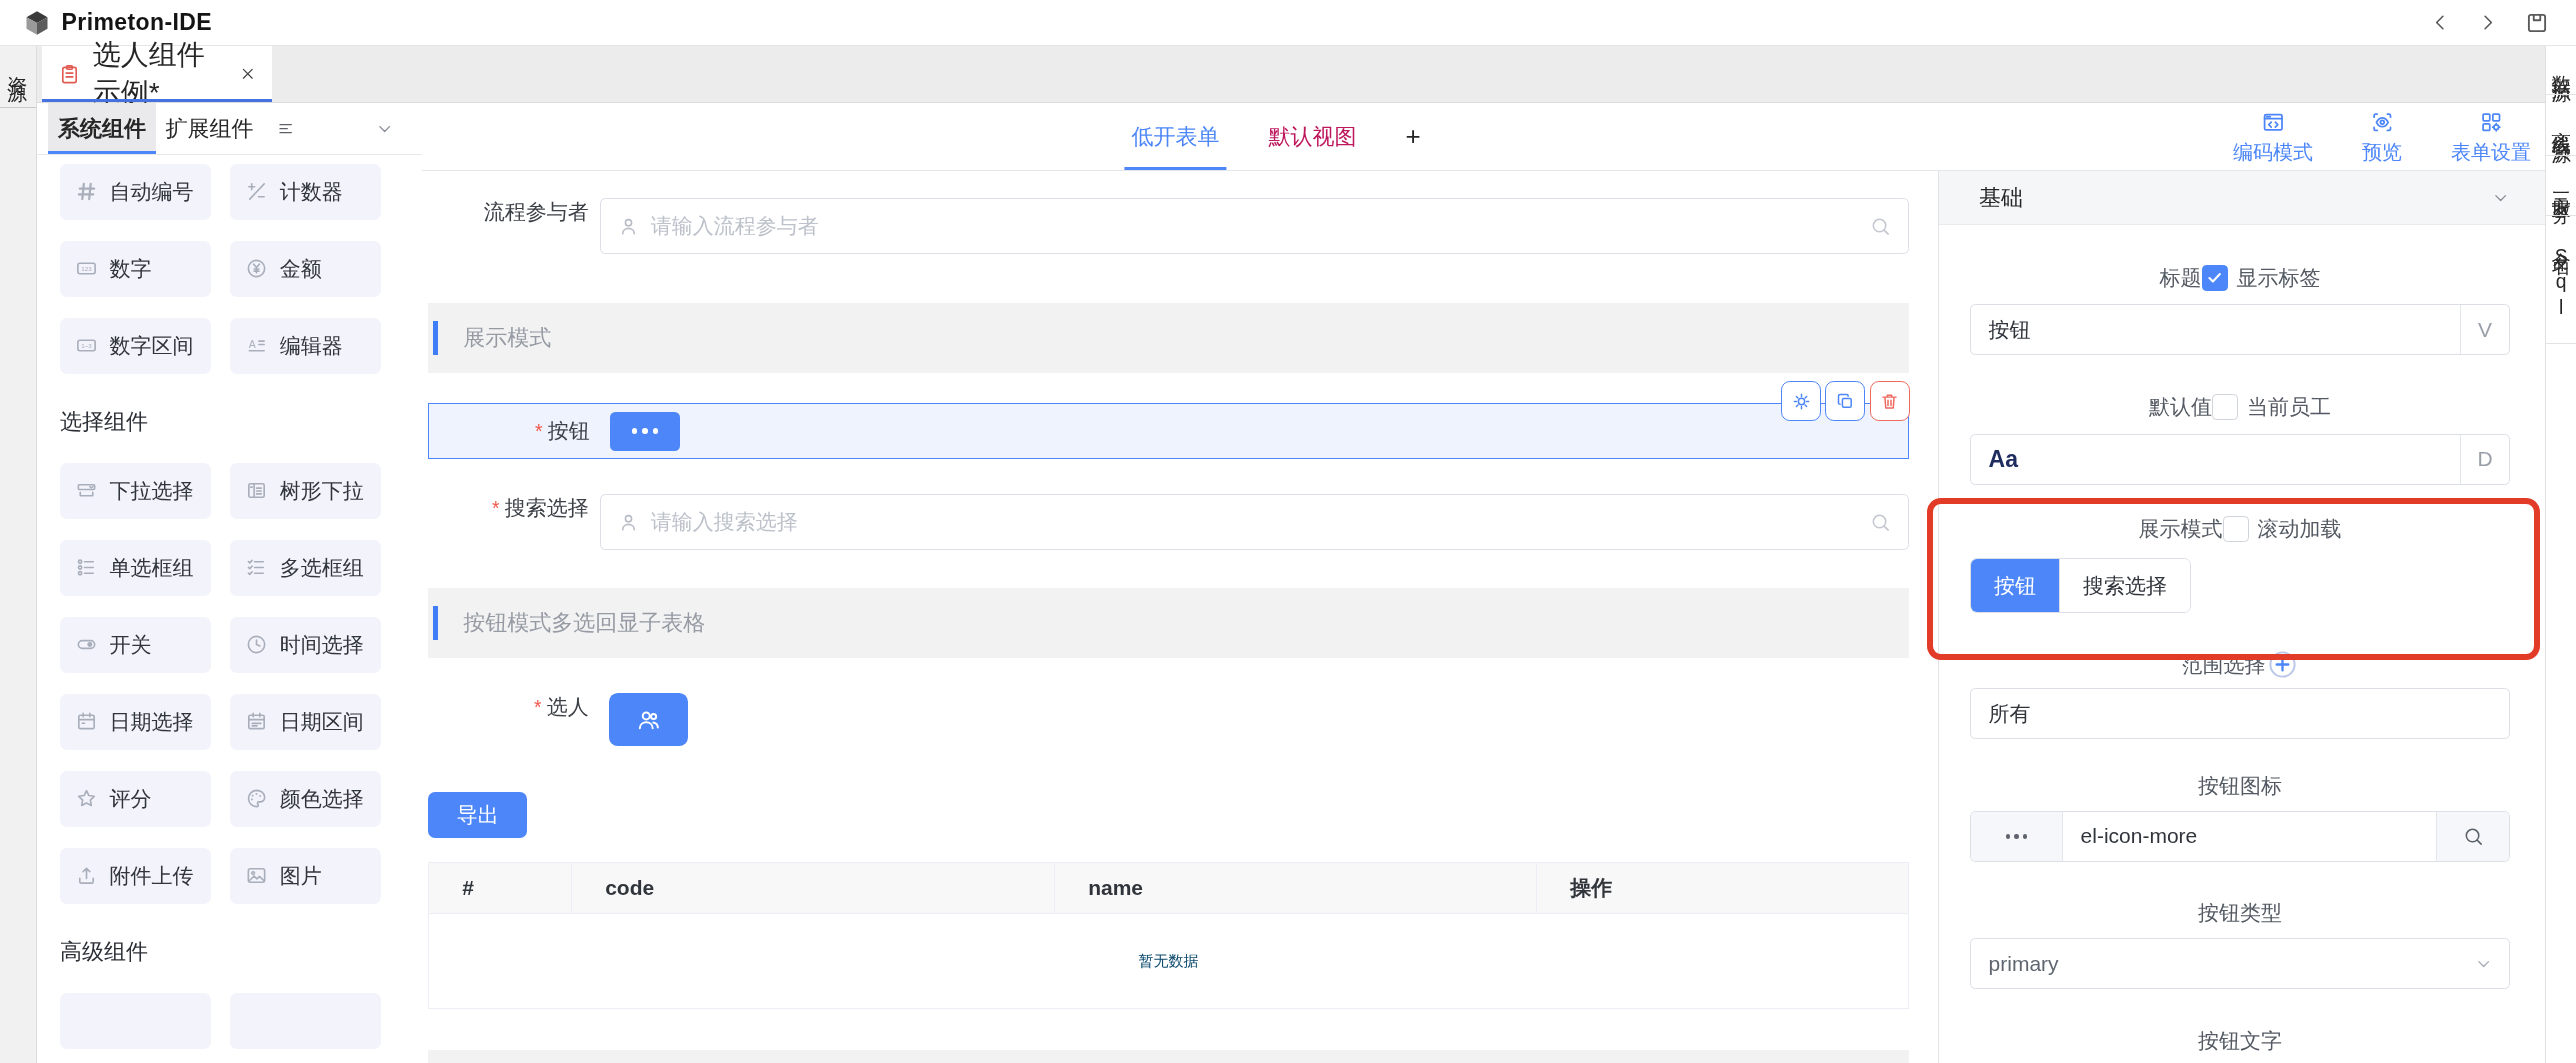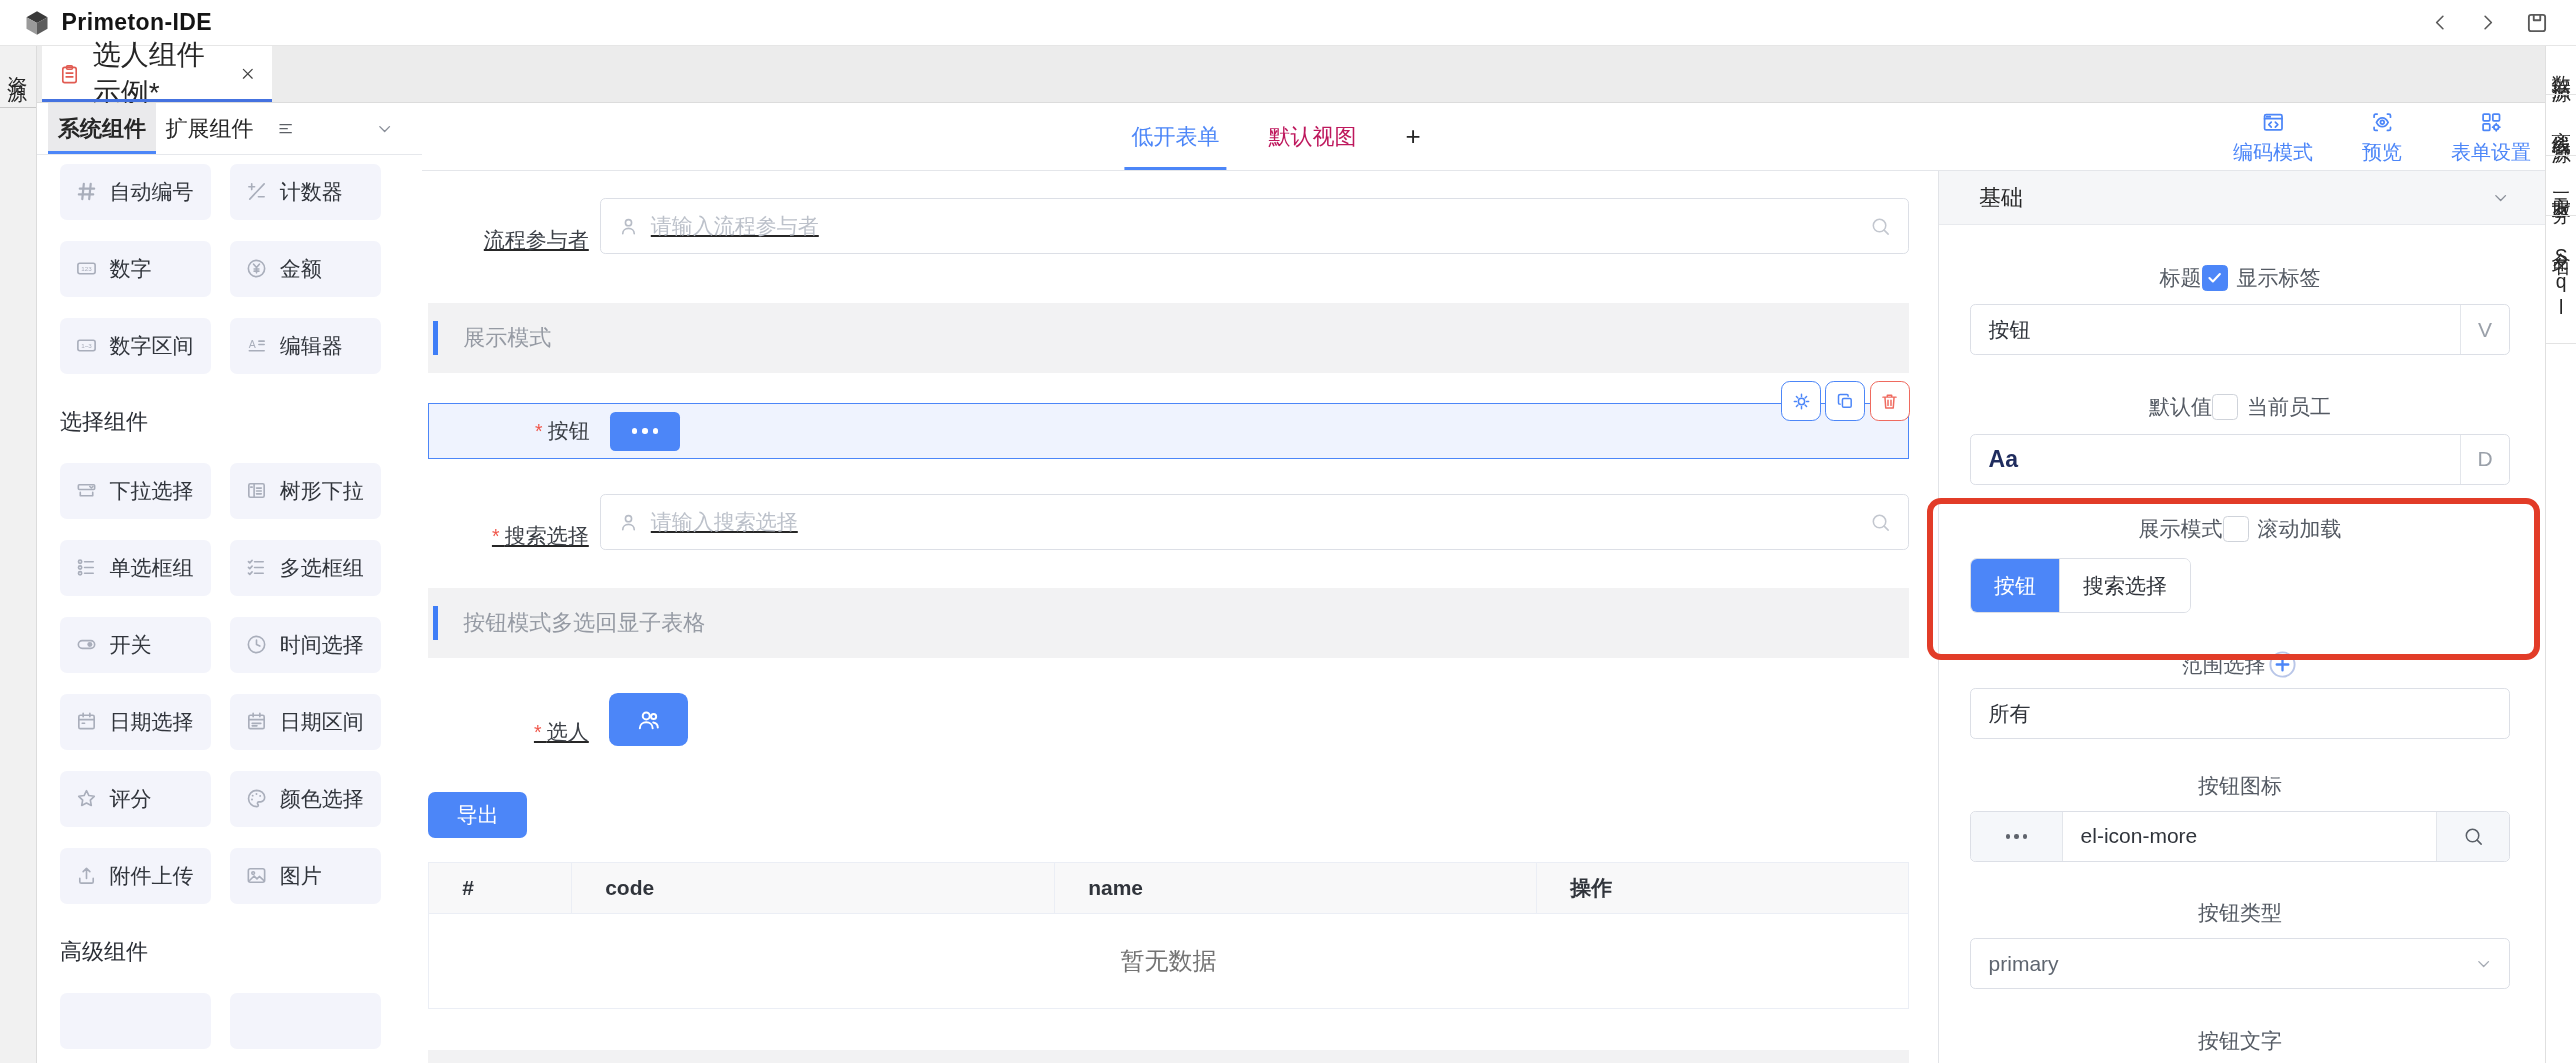--- a/index.html
+++ b/index.html
@@ -60,21 +60,21 @@
   .vtab.active { color:#4c86f8; }
   .vtab.active::after { content:""; position:absolute; bottom:0; left:-7px; right:-7px; height:3.5px; background:#4c86f8; }
   .vtab-plus { font-size:26px; color:#262626; }
   .top-actions { position:absolute; right:14px; top:7px; display:flex; gap:49px; }
   .top-action { display:flex; flex-direction:column; align-items:center; gap:4.4px; color:#4c86f8; font-size:20px; }
 
   .editor-row { flex:1; display:flex; min-height:0; overflow:hidden; }
 
   
   .canvas { flex:1; background:#fff; padding:27px 29px 0 6.2px; position:relative; min-width:0; }
-  .field-row { display:flex; align-items:flex-end;text-decoration:underline; }
+  .field-row { display:flex; align-items:flex-start; }
   .field-label { width:172px; flex:0 0 auto; text-align:right; padding-right:11.4px; font-size:21px; color:#3c4047; white-space:nowrap; }
   .req::before { content:"* "; color:#f0564a; font-size:19.3px; }
   .fld-input { flex:1; height:56px; border:0.9px solid #dcdfe6; border-radius:5.3px; background:#fff; display:flex; align-items:center; padding:0 16px; gap:10.6px; }
   .fld-input .person { color:#b7bcc6; }
   .fld-placeholder { font-size:21px; color:#bcc1ca; }
   .fld-search { margin-left:auto; color:#c3c7cf; }
 
   .section-bar { height:70px; background:#f2f2f3; display:flex; align-items:center; position:relative; }
   .section-bar::before { content:""; position:absolute; left:5.3px; top:17.6px; bottom:17.6px; width:4.4px; background:#3f7ef7; }
   .section-title { margin-left:35px; font-size:22px; color:#959aa3; }
@@ -92,21 +92,21 @@
   .mb-bar2 { margin-bottom:35px; }
   .person-row { margin-bottom:46px; }
   .person-btn { width:79px; height:53px; border-radius:8.8px; background:#4c86f8; color:#fff; display:flex; align-items:center; justify-content:center; margin-left:8.8px; }
 
   .export-btn { width:99px; height:46px; border-radius:7px; background:#4c86f8; color:#fff; font-size:21px; display:flex; align-items:center; justify-content:center; margin-bottom:24px; }
 
   .tbl { border:0.9px solid #ebeef5; margin-bottom:41px; }
   .tbl-head { display:grid; grid-template-columns:143px 483px 482px 1fr; height:50px; background:#f8f8f9; }
   .tbl-th { display:flex; align-items:center; padding-left:33px; font-size:21px; font-weight:700; color:#30343b; border-right:0.9px solid #ebeef5; }
   .tbl-th:last-child { border-right:none; }
-  .tbl-empty { height:95px; display:flex; align-items:center; justify-content:center; font-size:24px; color:#737373; border-top:0.9px solid #ebeef5; background:#fff; }
+  .tbl-empty { height:95px; display:flex; align-items:center; justify-content:center; font-size:15px; color:#0c4a6e; border-top:0.9px solid #ebeef5; background:#fff; }
 
   
   .inspector { width:607px; flex:0 0 auto; border-left:0.9px solid #e2e4e8; background:#fff; position:relative; }
   .insp-header { height:54px; background:#f5f6f8; border-bottom:0.9px solid #e8eaee; display:flex; align-items:center; padding:0 35px 0 40px; font-size:22px; color:#262626; }
   .insp-header .chev { margin-left:auto; color:#8a8f99; }
   .insp-body { padding:39px 35px 0 31px; }
   .fgroup { margin-bottom:38px; }
   .frow { display:flex; align-items:center; justify-content:center; margin-bottom:12.3px; min-height:26px; }
   .flabel { font-size:21px; color:#545a63; }
   .cb-wrap { display:flex; align-items:center; gap:8.8px; font-size:21px; color:#545a63; }

